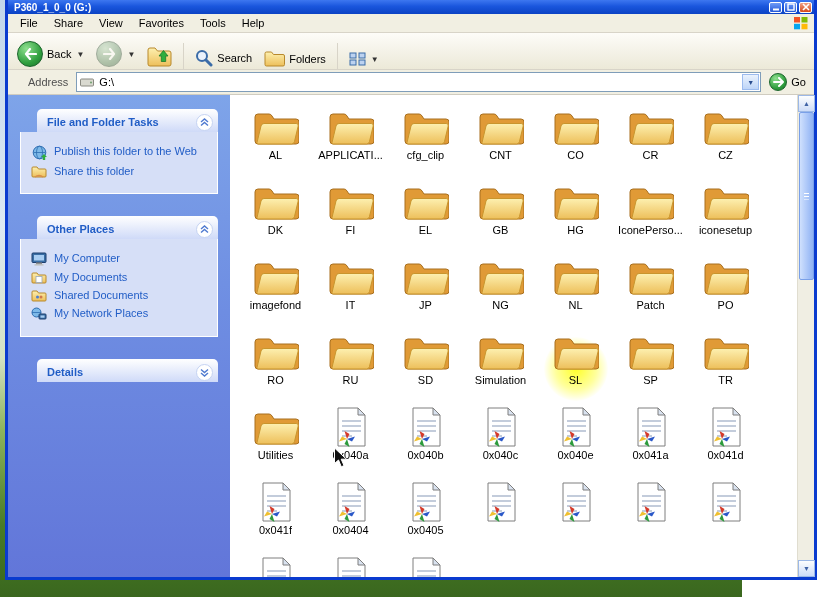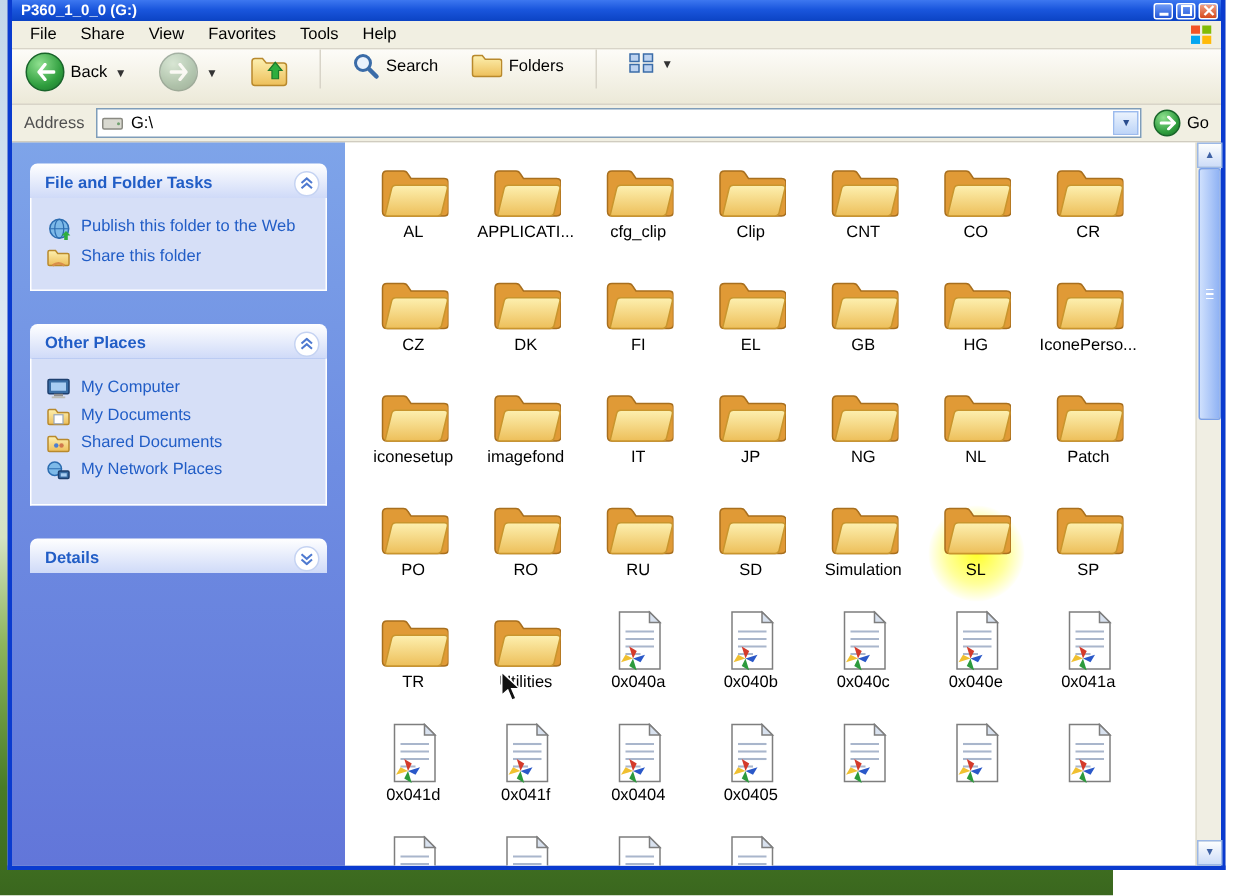--- a/index.html
+++ b/index.html
@@ -38,41 +38,41 @@
     display:flex; align-items:center; padding: 0 4px;
   }
   .menu-item { padding: 10px 8px; color:#000; cursor: default; }
   .menu-logo { margin-left:auto; display:flex; align-items:center; padding-right:2px; }
 
   
   .toolbar {
     height: 37px; flex: 0 0 37px;
     background: linear-gradient(180deg,#fdfcf8,#ece9d8);
     border-bottom: 1px solid #d8d4c8;
-    display:flex; align-items:flex-start; padding:0 4px; gap:12px;
+    display:flex; align-items:flex-end; padding:0 4px; gap:2px;
   }
   .tb-btn { display:flex; align-items:center; gap:4px; padding:2px 5px; border-radius:3px; }
   .nav-circle {
     width: 26px; height: 26px; border-radius: 50%;
     background: radial-gradient(circle at 35% 28%, #8fe08f, #2f9e3e 62%, #1a712a 100%);
     border: 1px solid #19642a;
     display:flex; align-items:center; justify-content:center;
   }
   .nav-circle.disabled { opacity:.45; filter: saturate(.4); }
   .tb-label { font-size: 11px; color:#000; }
   .drop-arrow { font-size: 8px; color:#333; margin-left:1px; }
   .tb-sep { width:1px; height:26px; background:#d8d4c8; margin:0 4px; flex:0 0 1px; }
 
   
   .addressbar {
     height: 25px; flex: 0 0 25px; background:#f1efe2;
     border-bottom: 1px solid #d0ccc0;
     display:flex; align-items:center; padding: 0 4px;
   }
-  .addr-label { color:#4f4f4f; margin: 0 8px 0 4px; }
+  .addr-label { color:#4f4f4f; margin: 0 8px 0 16px; }
   .addr-field {
     flex: 1; height: 20px; background:#fff; border:1px solid #7f9db9;
     display:flex; align-items:center; padding: 0 1px 0 3px;
   }
   .addr-value { margin-left: 5px; color:#000; flex:1; }
   .addr-drop {
     width: 17px; height: 16px; display:flex; align-items:center; justify-content:center;
     background: linear-gradient(180deg,#eaf2fd,#bed5f8); border:1px solid #9cbbee;
     color:#2a4d8f; font-size: 7px;
   }
@@ -90,21 +90,21 @@
   .sidebar {
     width: 222px; flex: 0 0 222px; overflow:hidden;
     background: linear-gradient(180deg,#7ea4e9 0%,#6e8de2 45%,#6276d9 100%);
     padding: 14px 12px 0 12px;
   }
   .panel { margin-bottom: 22px; }
   .panel-header {
     height: 23px; border-radius: 5px 5px 0 0;
     background: linear-gradient(180deg,#ffffff 0%,#cfdaf8 100%);
     display:flex; align-items:center; justify-content:space-between;
-    padding: 3px 5px 0 10px; color:#215dc6; font-weight:bold; cursor:pointer;
+    padding: 3px 5px 0 10px; color:#215dc6; font-weight:bold; cursor:pointer;margin-left:17px;
   }
   .chev-circle {
     width: 17px; height: 17px; border-radius: 50%; background:#fff;
     border:1px solid #c5d3f2; display:flex; align-items:center; justify-content:center;
   }
   .panel-body {
     background:#d6dff7; border:1px solid #fff; border-top:none;
     padding: 8px 6px 10px 10px;
   }
   .task-item {
@@ -410,29 +410,20 @@
               </div>
               <div class="label">cfg_clip</div>
             </div>
             <div class="grid-item">
               <div class="icon">
                 <svg width="46" height="38" viewBox="0 0 46 38">
   <path d="M2 32 L2 8 Q2 5 5 5 L16 5 Q18 5 19 7 L21 10 L43 10 Q46 10 46 13 L46 32 Q46 35 43 35 L5 35 Q2 35 2 32 Z" fill="#e09a36" stroke="#a86f1e"></path>
   <path d="M4 33.5 L8 17 Q8.5 14.5 11 14.5 L43.2 14.5 Q45.8 14.5 45.2 17 L41.5 32.5 Q41 35 38.5 35 L5.5 35 Q3.6 35 4 33.5 Z" fill="url(#foldGrad)" stroke="#c9952d"></path>
 </svg>
               </div>
-              <div class="label">Clip</div>
-            </div>
-            <div class="grid-item">
-              <div class="icon">
-                <svg width="46" height="38" viewBox="0 0 46 38">
-  <path d="M2 32 L2 8 Q2 5 5 5 L16 5 Q18 5 19 7 L21 10 L43 10 Q46 10 46 13 L46 32 Q46 35 43 35 L5 35 Q2 35 2 32 Z" fill="#e09a36" stroke="#a86f1e"></path>
-  <path d="M4 33.5 L8 17 Q8.5 14.5 11 14.5 L43.2 14.5 Q45.8 14.5 45.2 17 L41.5 32.5 Q41 35 38.5 35 L5.5 35 Q3.6 35 4 33.5 Z" fill="url(#foldGrad)" stroke="#c9952d"></path>
-</svg>
-              </div>
               <div class="label">CNT</div>
             </div>
             <div class="grid-item">
               <div class="icon">
                 <svg width="46" height="38" viewBox="0 0 46 38">
   <path d="M2 32 L2 8 Q2 5 5 5 L16 5 Q18 5 19 7 L21 10 L43 10 Q46 10 46 13 L46 32 Q46 35 43 35 L5 35 Q2 35 2 32 Z" fill="#e09a36" stroke="#a86f1e"></path>
   <path d="M4 33.5 L8 17 Q8.5 14.5 11 14.5 L43.2 14.5 Q45.8 14.5 45.2 17 L41.5 32.5 Q41 35 38.5 35 L5.5 35 Q3.6 35 4 33.5 Z" fill="url(#foldGrad)" stroke="#c9952d"></path>
 </svg>
               </div>
               <div class="label">CO</div>

